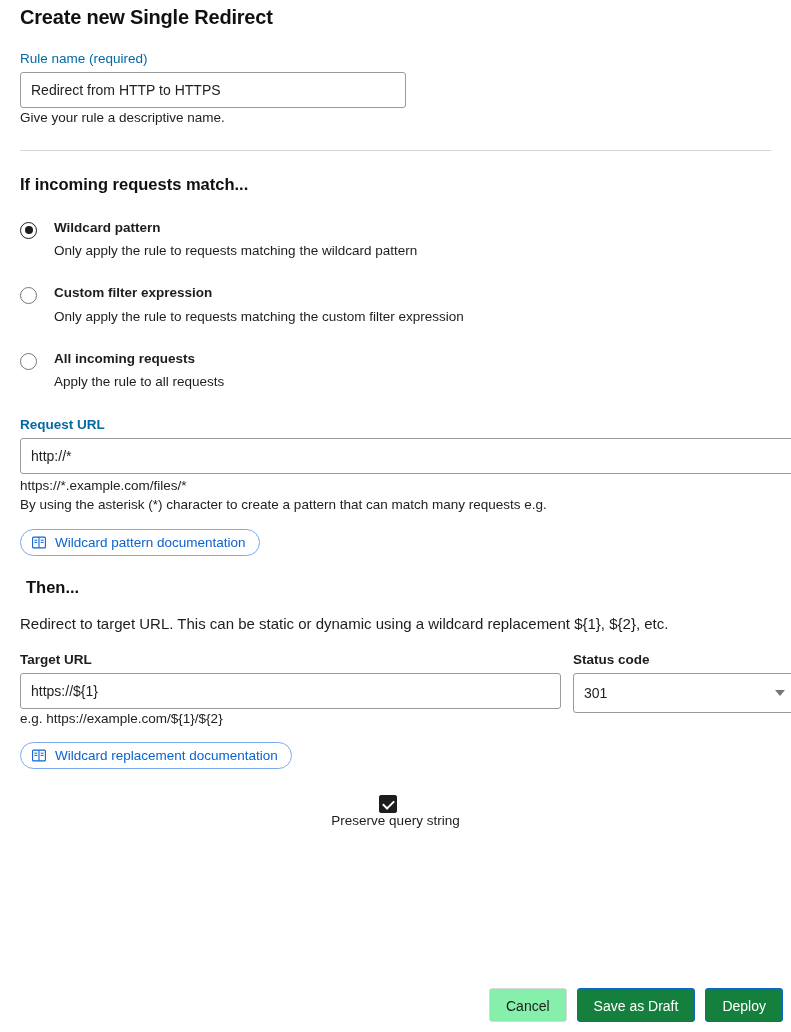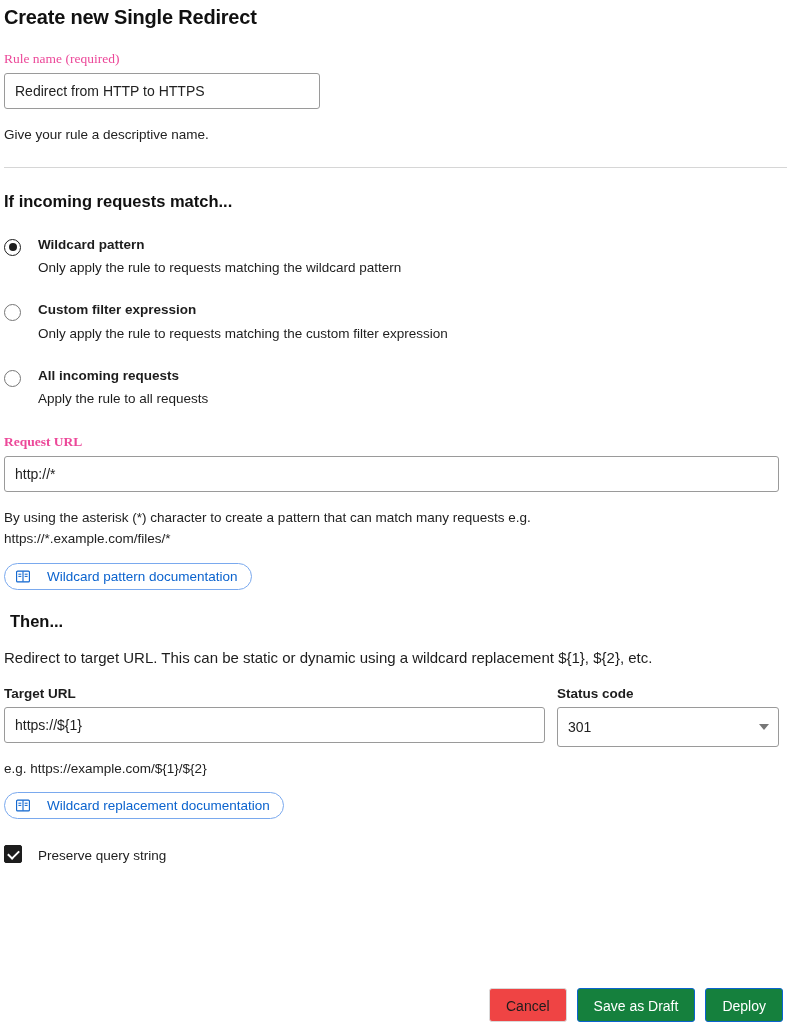--- a/index.html
+++ b/index.html
@@ -11,60 +11,59 @@
   body {
     width: 791px;
     height: 1032px;
     font-family: "Liberation Sans", sans-serif;
     color: #1d1d1d;
     font-size: 14px;
     position: relative;
     overflow: hidden;
   }
   .page {
-    padding: 0 4px;
+    padding: 0 20px;
     width: 791px;
     height: 1032px;
     position: relative;
   }
   .title {
     font-size: 20px;
     font-weight: bold;
     letter-spacing: -0.2px;
     margin: 0;
     padding-top: 6px;
     color: #111;
   }
   .field-label {
     font-size: 13.5px;
-    color: #ec4899;
+    color: #0369a1;
     margin-top: 22px;
     margin-bottom: 6px;
-    font-family: Liberation Serif, serif;
   }
   .strong-label {
     font-weight: bold;
   }
   input.text-input {
     display: block;
     font-family: "Liberation Sans", sans-serif;
     font-size: 14px;
     color: #222;
     border: 1px solid #9a9a9a;
     border-radius: 3px;
     padding: 8px 10px;
     background: #fff;
     height: 36px;
     outline: none;
   }
-  .rule-name-input { width: 316px; }
+  .rule-name-input { width: 386px; }
   .helper {
     font-size: 13.5px;
     color: #222;
-    margin-top: 16px;
+    margin-top: 0;
     line-height: 1.45;
   }
   .divider {
     border: none;
     border-top: 1px solid #d6d6d6;
     margin: 22px 0 0 0;
   }
   .section-heading {
     font-size: 16.5px;
     font-weight: bold;
@@ -111,21 +110,21 @@
   .radio-desc {
     font-size: 13.5px;
     color: #1d1d1d;
     margin-top: 8px;
     line-height: 1.2;
   }
   .full-input { width: 775px; }
   .doc-pill {
     display: inline-flex;
     align-items: center;
-    gap: 17px;
+    gap: 9px;
     border: 1px solid #7aa9ee;
     border-radius: 16px;
     padding: 5px 13px 5px 11px;
     color: #0b63ce;
     font-size: 13.5px;
     background: #fff;
     margin-top: 14px;
     cursor: pointer;
     white-space: nowrap;
   }
@@ -174,22 +173,23 @@
     top: 50%;
     transform: translateY(-50%);
     width: 0; height: 0;
     border-left: 5px solid transparent;
     border-right: 5px solid transparent;
     border-top: 6px solid #777;
     pointer-events: none;
   }
   .checkbox-row {
     display: flex;
-    align-items: flex-end;
+    align-items: center;
     margin-top: 26px;
+    flex-direction: column;
   }
   .checkbox {
     width: 18px;
     height: 18px;
     border: 1px solid #1d1d1d;
     background: #1d1d1d;
     border-radius: 2px;
     margin-right: 16px;
     position: relative;
     flex: 0 0 auto;
@@ -222,21 +222,21 @@
     font-size: 14px;
     border-radius: 3px;
     padding: 0 16px;
     height: 34px;
     line-height: 34px;
     border: 1px solid transparent;
     cursor: pointer;
     text-align: center;
   }
   .btn-cancel {
-    background: #ef4444;
+    background: #86efac;
     color: #1d1d1d;
     border-color: #d9d9d9;
   }
   .btn-primary {
     background: #15803d;
     color: #ffffff;
     border-color: #0b63ce;
   }
 </style>
 </head>
@@ -277,22 +277,22 @@
       <span class="radio-texts">
         <span class="radio-title">All incoming requests</span>
         <span class="radio-desc">Apply the rule to all requests</span>
       </span>
     </div>
 
   </div>
 
   <div class="field-label strong-label" style="margin-top:8px;">Request URL</div>
   <input class="text-input full-input" type="text" value="http://*" style="">
+  <div class="helper" style="margin-top:2px;">https://*.example.com/files/*</div>
   <div class="helper">By using the asterisk (*) character to create a pattern that can match many requests e.g.</div>
-  <div class="helper" style="margin-top:2px;">https://*.example.com/files/*</div>
 
   <div class="doc-pill">
     <span>
       <svg width="14" height="13" viewBox="0 0 14 13" fill="none" xmlns="http://www.w3.org/2000/svg">
         <rect x="0.6" y="1.1" width="12.8" height="10.8" rx="1" stroke="#0b63ce" stroke-width="1.1"></rect>
         <line x1="7" y1="1.6" x2="7" y2="11.4" stroke="#0b63ce" stroke-width="1.1"></line>
         <line x1="2.4" y1="4.2" x2="5.3" y2="4.2" stroke="#0b63ce" stroke-width="1"></line>
         <line x1="2.4" y1="6.4" x2="5.3" y2="6.4" stroke="#0b63ce" stroke-width="1"></line>
         <line x1="8.7" y1="4.2" x2="11.6" y2="4.2" stroke="#0b63ce" stroke-width="1"></line>
         <line x1="8.7" y1="6.4" x2="11.6" y2="6.4" stroke="#0b63ce" stroke-width="1"></line>

